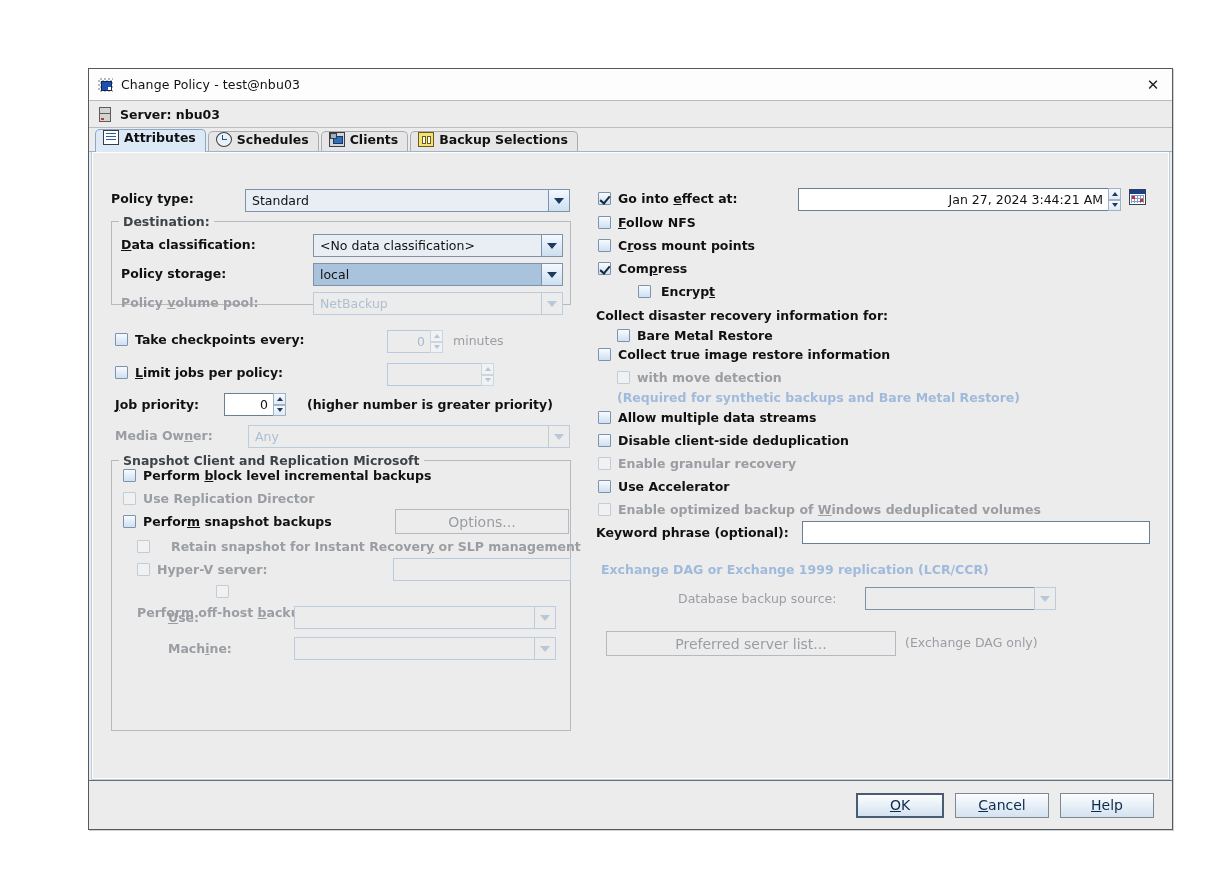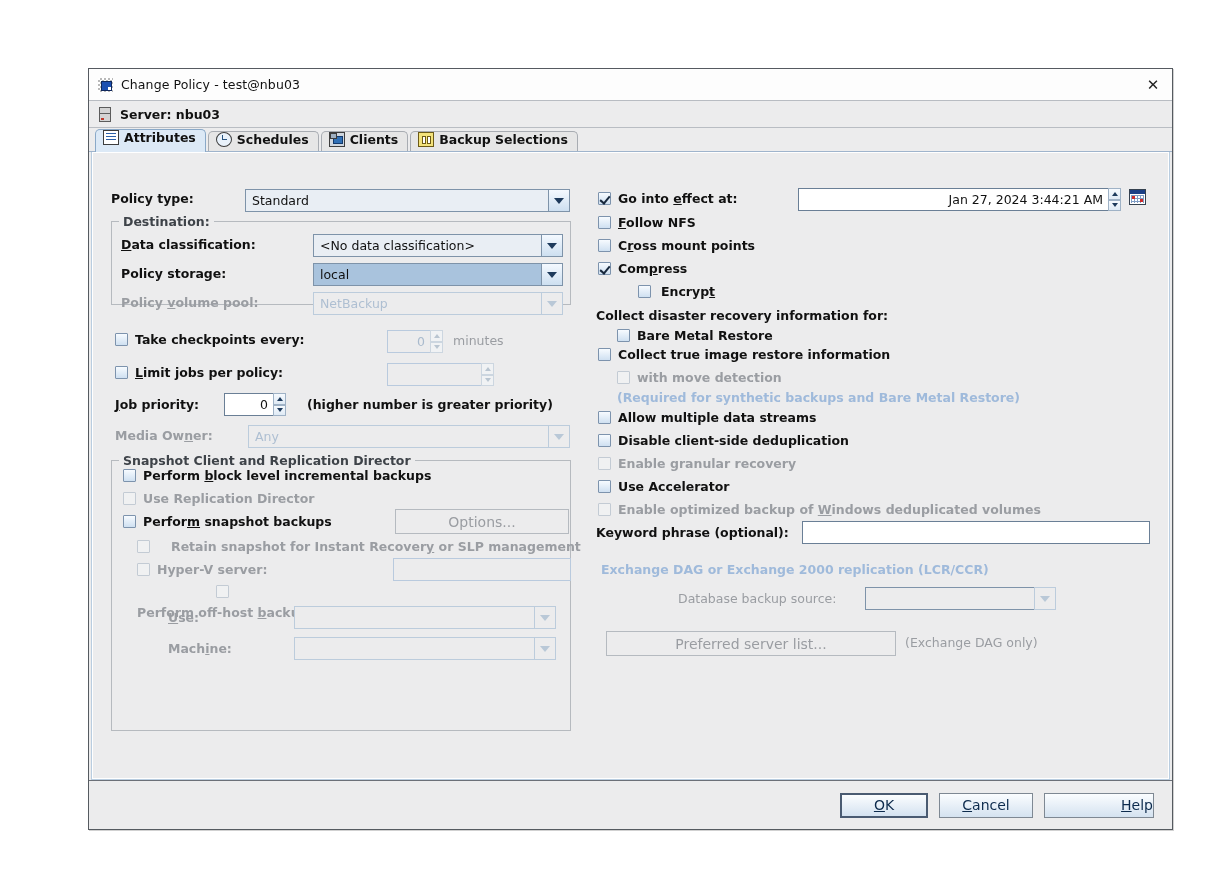--- a/index.html
+++ b/index.html
@@ -269,21 +269,21 @@
     </div>
     <div class="abs lbl" style="left:214px;top:244px;">(higher number is greater priority)</div>
 
     <div class="abs lbl dis" style="left:22px;top:275px;">Media Ow<u>n</u>er:</div>
     <div class="abs combo" style="left:155px;top:272px;width:322px;">
       <span class="txt dis">Any</span>
       <span class="arw dis"></span>
     </div>
 
     <div class="gbox" style="left:18px;top:307px;width:460px;height:271px;">
-      <span class="cap">Snapshot Client and Replication Director</span>
+      <span class="cap">Snapshot Client and Replication Microsoft</span>
     </div>
     <div class="abs row" style="left:30px;top:315px;gap:7px;">
       <span class="cb"></span>
       <span class="lbl">Perform <u>b</u>lock level incremental backups</span>
     </div>
     <div class="abs row" style="left:30px;top:338px;gap:7px;">
       <span class="cb dis"></span>
       <span class="lbl dis">Use Replication Director</span>
     </div>
     <div class="abs row" style="left:30px;top:361px;gap:7px;">
@@ -383,37 +383,37 @@
       <span class="lbl">Use Accelerator</span>
     </div>
     <div class="abs row" style="left:505px;top:349px;gap:7px;">
       <span class="cb dis"></span>
       <span class="lbl dis">Enable optimized backup of <u>W</u>indows deduplicated volumes</span>
     </div>
 
     <div class="abs lbl" style="left:503px;top:372px;">Keyword phrase (optional):</div>
     <div class="abs field" style="left:709px;top:368px;width:348px;"></div>
 
-    <div class="abs blue" style="left:508px;top:409px;">Exchange DAG or Exchange 2000 replication (LCR/CCR)</div>
+    <div class="abs blue" style="left:508px;top:409px;">Exchange DAG or Exchange 1999 replication (LCR/CCR)</div>
     <div class="abs lbl dis" style="left:585px;top:438px;font-weight:normal;">Database backup source:</div>
     <div class="abs combo" style="left:772px;top:434px;width:191px;">
       <span class="txt" style="background:#ececed;border-color:#7e93a9;"></span>
       <span class="arw dis"></span>
     </div>
     <div class="abs btn dis" style="left:513px;top:478px;width:290px;">Preferred server list...</div>
     <div class="abs lbl dis" style="left:812px;top:482px;font-weight:normal;">(Exchange DAG only)</div>
 
    </div>
   </div>
 
   <div class="btnbar">
     <div class="btn def" style="width:88px;">
         <span><u>O</u>K</span>
       </div>
     <div class="btn" style="width:94px;">
         <span><u>C</u>ancel</span>
       </div>
-    <div class="btn" style="width:110px;justify-content:flex-end;">
+    <div class="btn" style="width:94px;">
         <span><u>H</u>elp</span>
       </div>
   </div>
 
 </div>
 
 </body></html>

